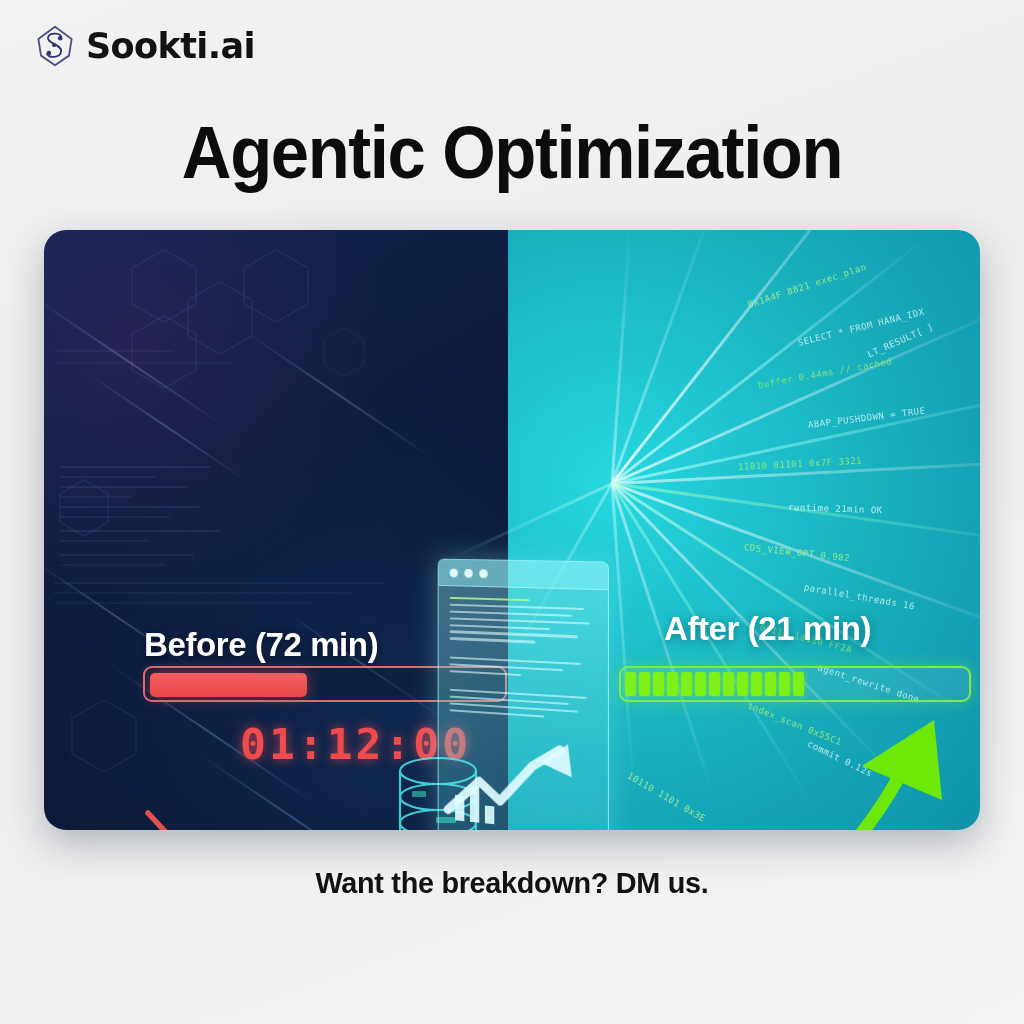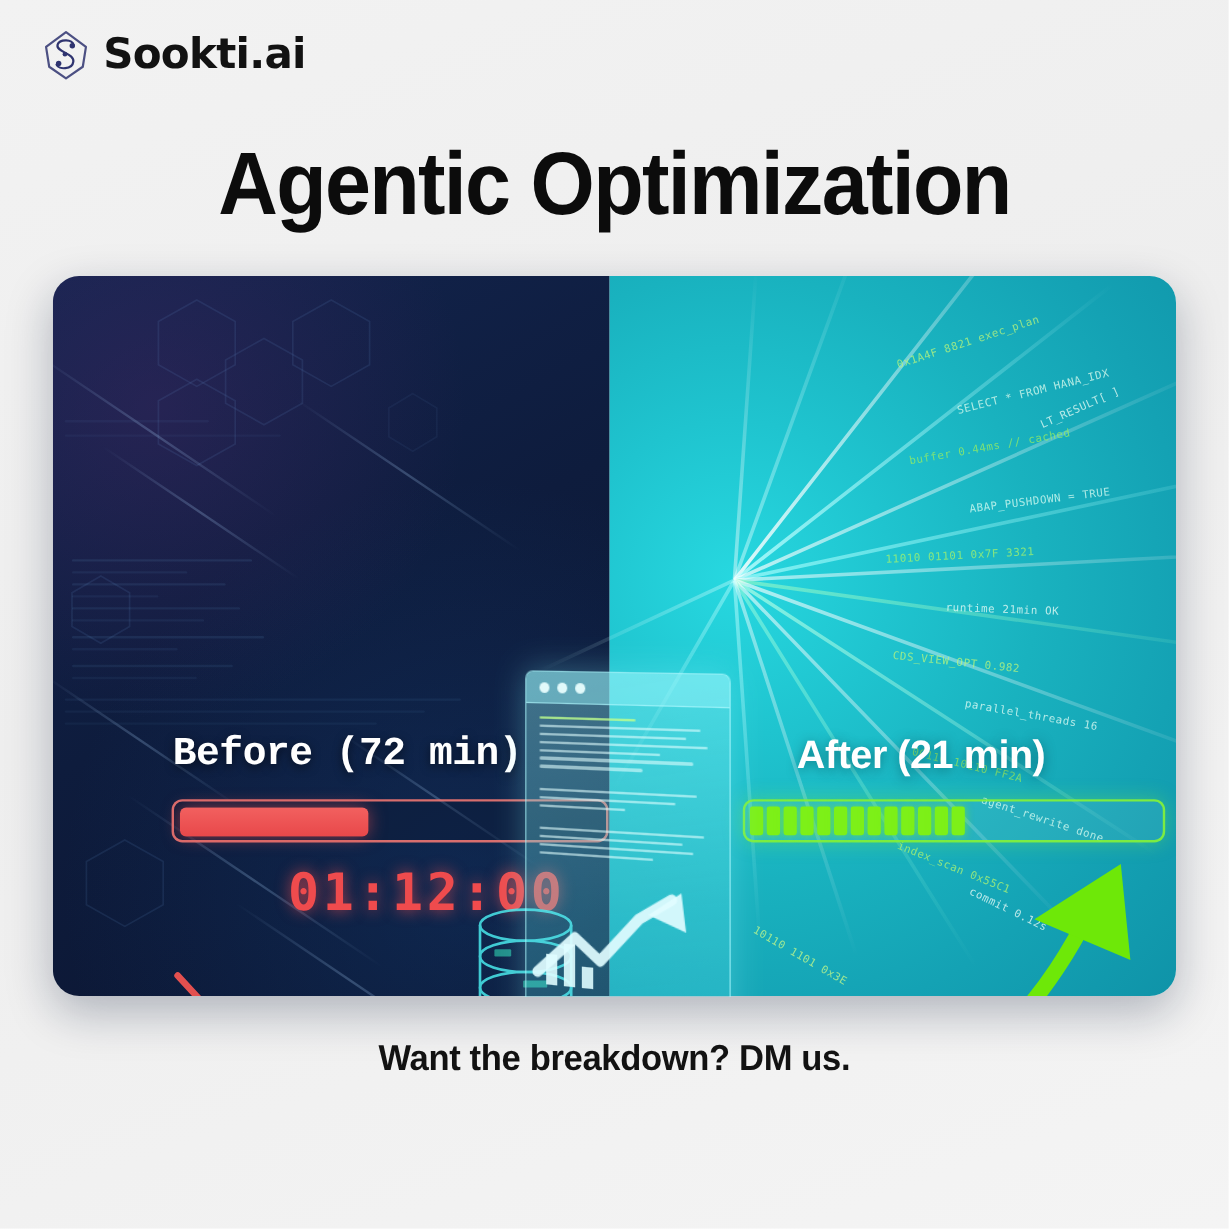--- a/index.html
+++ b/index.html
@@ -128,21 +128,21 @@
   
   .label {
     position: absolute;
     font-family: "Liberation Sans", sans-serif;
     font-weight: 700;
     font-size: 33px;
     color: #ffffff;
     text-shadow: 0 2px 8px rgba(0,0,0,0.55);
     letter-spacing: -0.4px;
   }
-  .label-before { left: 100px; top: 380px; font-family: Liberation Mono, monospace; }
+  .label-before { left: 100px; top: 396px; }
   .label-after  { left: 620px; top: 380px; text-shadow: 0 2px 10px rgba(0,60,70,0.5); }
 
   .bar-track {
     position: absolute;
     border-radius: 9px;
     box-sizing: border-box;
   }
   .track-red {
     left: 99px; top: 436px;
     width: 364px; height: 36px;

